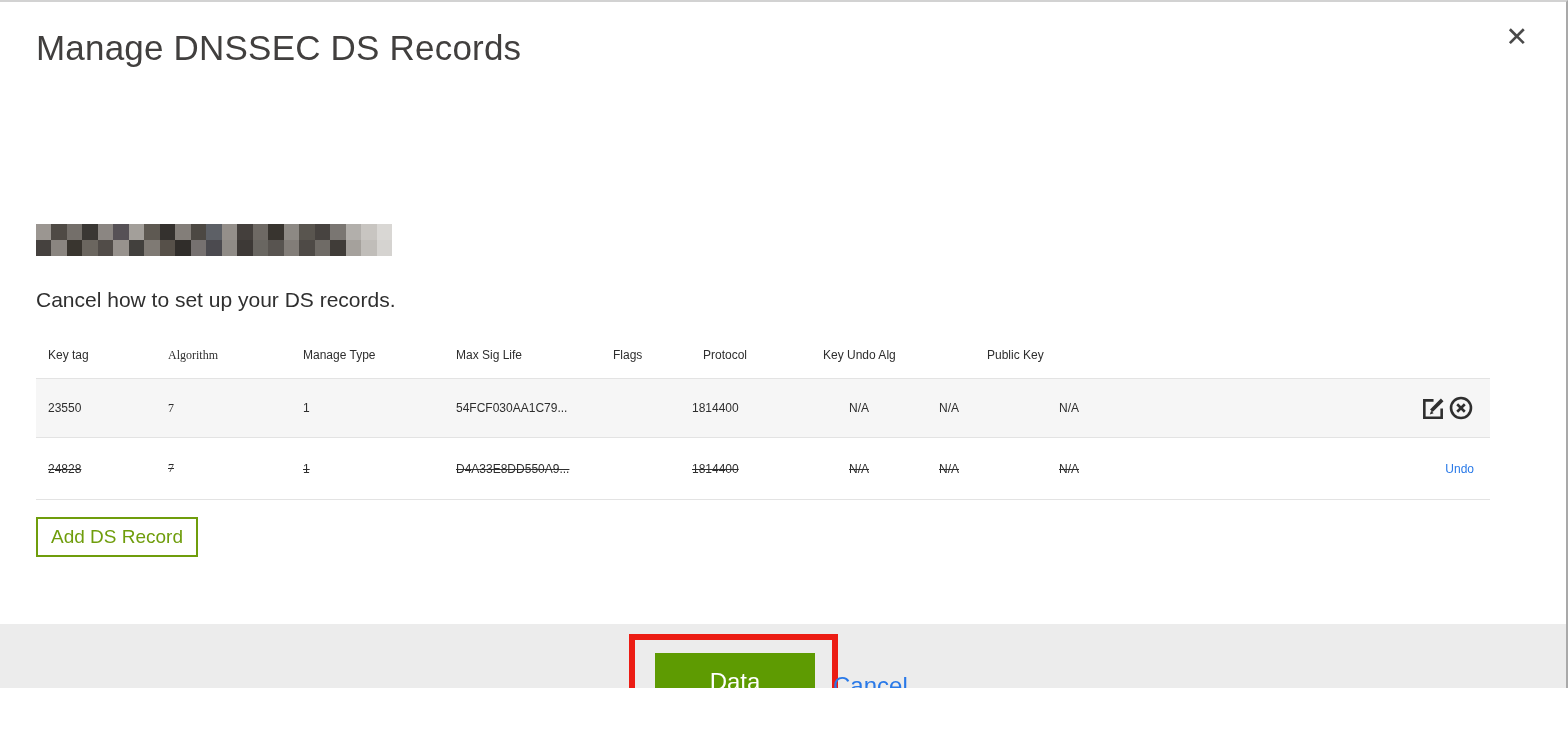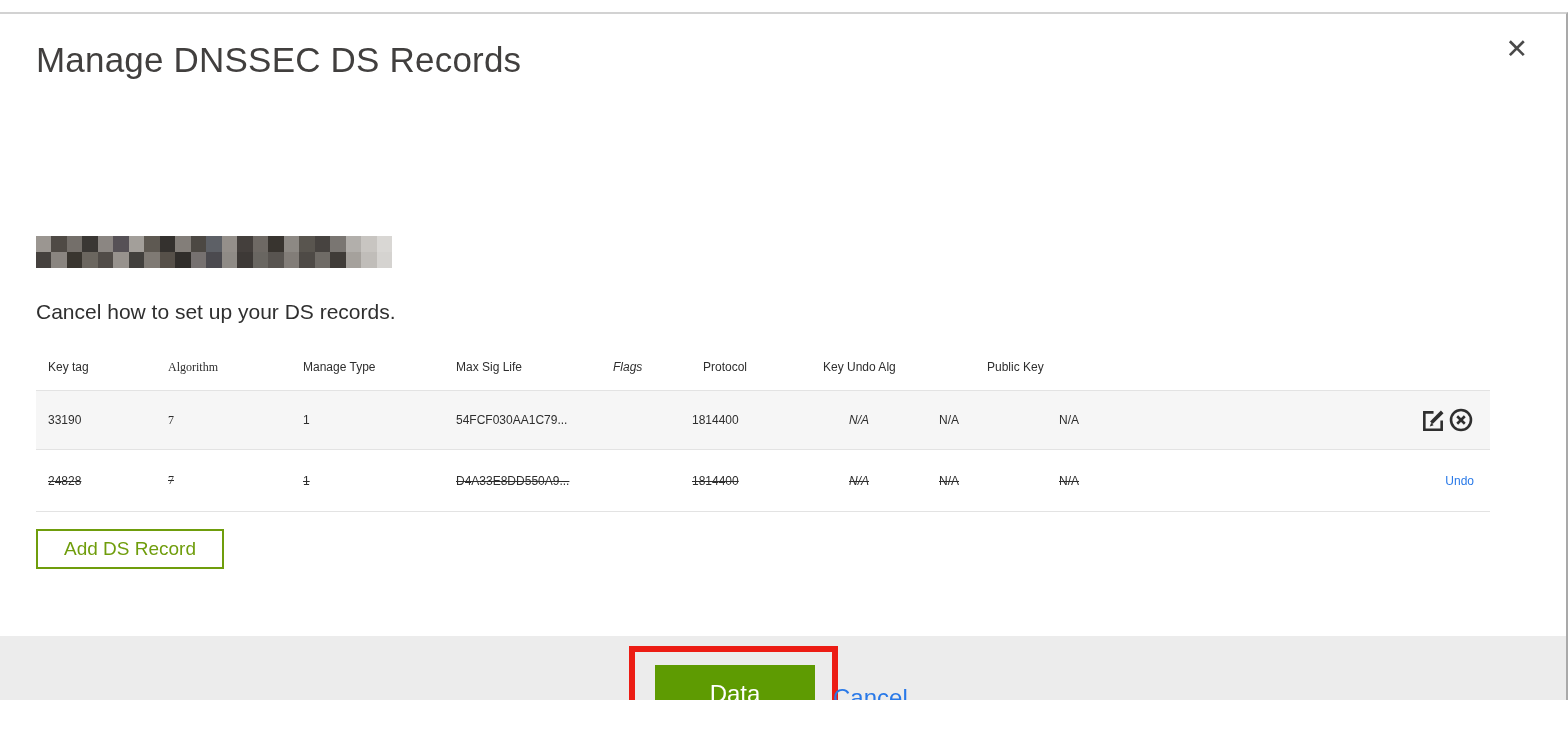--- a/index.html
+++ b/index.html
@@ -9,21 +9,21 @@
     --link-blue:#2979e8;
     --annotation-red:#ec1c14;
   }
   *{margin:0;padding:0;box-sizing:border-box;}
   body{
     font-family:"Liberation Sans","DejaVu Sans",sans-serif;
     background:#fff;color:#2e2e2e;
   }
   .screen{
     position:relative;width:1568px;height:688px;background:#fff;
-    border-top:2px solid #d2d2d2;border-right:2px solid #a9a9a9;overflow:hidden;margin-top:12px;
+    border-top:2px solid #d2d2d2;border-right:2px solid #a9a9a9;overflow:hidden;
   }
   .modal-title{
     position:absolute;left:36px;top:26px;
     font-size:35px;font-weight:300;color:#413f3e;letter-spacing:.2px;
   }
   .close-btn{
     position:absolute;right:38px;top:22px;cursor:pointer;
     font-size:27px;font-weight:700;color:#4a4a4a;line-height:1;
   }
   .domain-mosaic{
@@ -43,32 +43,32 @@
     border-top:1px solid #e3e3e3;border-bottom:1px solid #e3e3e3;
   }
   .t-data2{height:62px;background:#fff;border-bottom:1px solid #e3e3e3;}
   .t-data2 .cell{text-decoration:line-through;}
   .cell{padding-left:12px;flex:0 0 auto;white-space:nowrap;overflow:hidden;}
   .c-keytag{width:120px;}
   .c-algorithm{width:135px;font-family:Liberation Serif, serif;}
   .c-digesttype{width:153px;}
   .c-digest{width:236px;}
   .c-maxsiglife{width:157px;}
-  .c-flags{width:90px;font-style:italic;}
+  .c-flags{width:90px;}
   .c-protocol{width:120px;}
   .c-keydataalg{width:164px;}
   .c-publickey{flex:1 1 auto;}
   .c-actions{
     width:96px;display:flex;justify-content:flex-end;align-items:center;
     padding-right:16px;text-decoration:none !important;
   }
   .icon-btn{display:inline-flex;cursor:pointer;margin-left:2px;}
   .undo-link{color:var(--link-blue);cursor:pointer;text-decoration:none;}
   .add-btn{
-    position:absolute;left:36px;top:515px;height:40px;padding:0 26px;
+    position:absolute;left:36px;top:515px;height:40px;padding:0 13px;
     background:#fff;border:2px solid var(--outline-green);color:var(--outline-green);
     font-size:19px;font-family:inherit;cursor:pointer;
   }
   .footer{
     position:absolute;left:0;top:622px;width:100%;height:117px;
     background:#ececec;border-bottom:1px solid #b8b8b8;
   }
   .below-footer{
     position:absolute;left:0;top:740px;width:100%;height:6px;background:#fbfbfb;
   }
@@ -160,21 +160,21 @@
       <div class="cell c-digesttype">Manage Type</div>
       <div class="cell c-maxsiglife">Max Sig Life</div>
       <div class="cell c-flags">Flags</div>
       <div class="cell c-protocol">Protocol</div>
       <div class="cell c-keydataalg">Key Undo Alg</div>
       <div class="cell c-publickey">Public Key</div>
       <div class="cell c-actions"></div>
     </div>
 
     <div class="t-row t-data1">
-      <div class="cell c-keytag">33190</div>
+      <div class="cell c-keytag">23550</div>
       <div class="cell c-algorithm">7</div>
       <div class="cell c-digesttype">1</div>
       <div class="cell c-digest">54FCF030AA1C79...</div>
       <div class="cell c-maxsiglife">1814400</div>
       <div class="cell c-flags">N/A</div>
       <div class="cell c-protocol">N/A</div>
       <div class="cell c-keydataalg">N/A</div>
       <div class="cell c-publickey"></div>
       <div class="cell c-actions">
         <span class="icon-btn">

